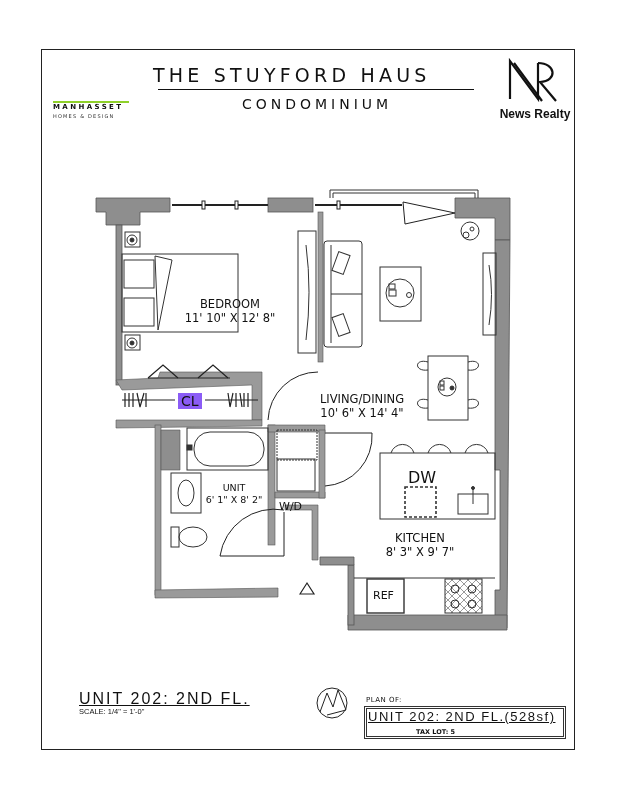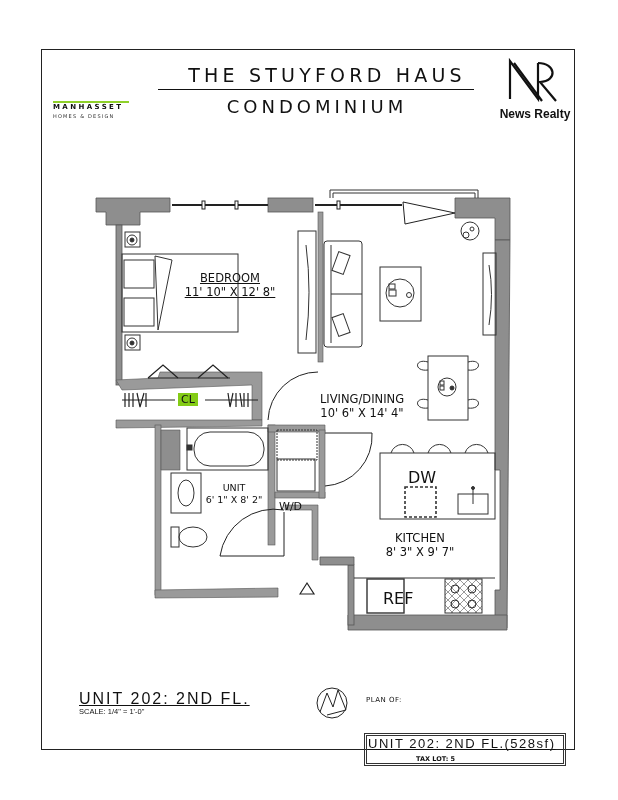--- a/index.html
+++ b/index.html
@@ -6,30 +6,30 @@
   body { width:618px; height:800px; position:relative; overflow:hidden; font-family:"DejaVu Sans", sans-serif; color:#111; }
   .frame { position:absolute; left:41px; top:49px; width:534px; height:701px; border:1.5px solid #222; box-sizing:border-box; }
   .abs { position:absolute; }
   .mh-logo { left:53px; top:58px; width:82px; height:62px; }
   .mh-letters { position:absolute; left:0; top:0; font-family:"Liberation Sans", sans-serif; font-size:42px; line-height:40px; letter-spacing:-2px; }
   .mh-m { color:#8fd12a; }
   .mh-h { color:#111; }
   .mh-line { position:absolute; left:0; top:43px; width:76px; height:1.5px; background:#8fd12a; }
   .mh-name { position:absolute; left:0; top:45px; font-size:7px; letter-spacing:2.4px; font-weight:bold; }
   .mh-sub { position:absolute; left:0; top:55px; font-size:5px; letter-spacing:1.2px; color:#333; }
-  .title1 { left:172px; top:64px; width:310px; text-align:center; font-family:"DejaVu Sans", sans-serif; font-size:19px; letter-spacing:4.2px; font-weight:normal; }
+  .title1 { left:153px; top:64px; width:310px; font-family:"DejaVu Sans", sans-serif; font-size:19px; letter-spacing:4.2px; font-weight:normal; }
   .title-rule { left:158px; top:89px; width:316px; height:1.2px; background:#111; }
-  .title2 { left:162px; top:96px; width:310px; text-align:center; font-size:18px; letter-spacing:4px; }
+  .title2 { left:162px; top:96px; width:310px; text-align:center; font-size:14px; letter-spacing:4px; }
   .nr-logo { left:498px; top:55px; width:80px; height:70px; }
   .nr-name { position:absolute; left:-6px; top:52px; width:86px; text-align:center; font-family:"Liberation Sans", sans-serif; font-weight:bold; font-size:12px; }
   .plan-svg { position:absolute; left:0; top:0; }
   .unit-left { left:79px; top:690px; font-family:"Liberation Sans", sans-serif; font-size:16px; letter-spacing:2px; text-decoration:underline; }
   .scale-left { left:79px; top:707px; font-family:"Liberation Sans Narrow","Liberation Sans", sans-serif; font-size:7.5px; }
   .plan-of { left:366px; top:696px; font-size:7px; letter-spacing:0.5px; }
-  .plan-box { left:364px; top:706px; width:202px; height:33px; border:1.5px solid #333; box-sizing:border-box;margin-top:27px; }
+  .plan-box { left:364px; top:706px; width:202px; height:33px; border:1.5px solid #333; box-sizing:border-box; }
   .plan-box-inner { position:absolute; left:1px; top:1px; right:1px; bottom:1px; border:1px solid #333; }
   .plan-unit { position:absolute; left:3px; top:2px; font-family:"Liberation Sans", sans-serif; font-size:13px; letter-spacing:1.5px; text-decoration:underline; }
   .plan-lot { position:absolute; left:3px; top:21px; font-size:6.5px; font-weight:bold;padding-left:48px; }
   .room-label { position:absolute; text-align:center; font-family:"DejaVu Sans", sans-serif; font-size:11.5px; line-height:14px; white-space:nowrap; }
   .small-label { position:absolute; font-family:"DejaVu Sans", sans-serif; white-space:nowrap; }
 </style>
 </head>
 <body>
 
 <div class="frame"></div>
@@ -209,41 +209,41 @@
   </g>
 
   <path d="M300 594 L307 583 L314 594 Z" fill="#fff" stroke="#222" stroke-width="1.2"></path>
 
   <g fill="none" stroke="#222" stroke-width="1">
     <circle cx="332" cy="703" r="15"></circle>
     <path d="M320 712 L327 693 L333 707 L338 690 L346 710 L327 715"></path>
   </g>
 </svg>
 
-<div class="room-label" style="left:180px; top:271px; width:100px;text-decoration:underline;">
+<div class="room-label" style="left:180px; top:297px; width:100px;">
   <div>BEDROOM</div>
   <div>11' 10" X 12' 8"</div>
 </div>
 <div class="room-label" style="left:312px; top:380px; width:100px;margin-top:12px;">
   <div>LIVING/DINING</div>
   <div>10' 6" X 14' 4"</div>
 </div>
 <div class="room-label" style="left:199px; top:482px; width:70px; font-size:9.5px; line-height:12px;">
   <div>UNIT</div>
   <div>6' 1" X 8' 2"</div>
 </div>
 <div class="room-label" style="left:380px; top:531px; width:80px;">
   <div>KITCHEN</div>
   <div>8' 3" X 9' 7"</div>
 </div>
 
-<div class="small-label" style="left:178px; top:393px; font-size:11px; background:#84cc16; padding:0 3px;">CL</div>
+<div class="small-label" style="left:178px; top:393px; font-size:14px; background:#8b5cf6; padding:0 3px;">CL</div>
 <div class="small-label" style="left:279px; top:467px; font-size:11px;margin-top:33px;">W/D</div>
 <div class="small-label" style="left:408px; top:468px; font-size:16px;">DW</div>
-<div class="small-label" style="left:383px; top:589px; font-size:16px;">REF</div>
+<div class="small-label" style="left:373px; top:589px; font-size:11px;">REF</div>
 
 <div class="abs unit-left">UNIT 202: 2ND FL.</div>
 <div class="abs scale-left">SCALE: 1/4" = 1'-0"</div>
 <div class="abs plan-of">PLAN OF:</div>
 <div class="abs plan-box">
   <div class="plan-box-inner"></div>
   <div class="plan-unit">UNIT 202: 2ND FL.(528sf)</div>
   <div class="plan-lot">TAX LOT: 5</div>
 </div>
 

